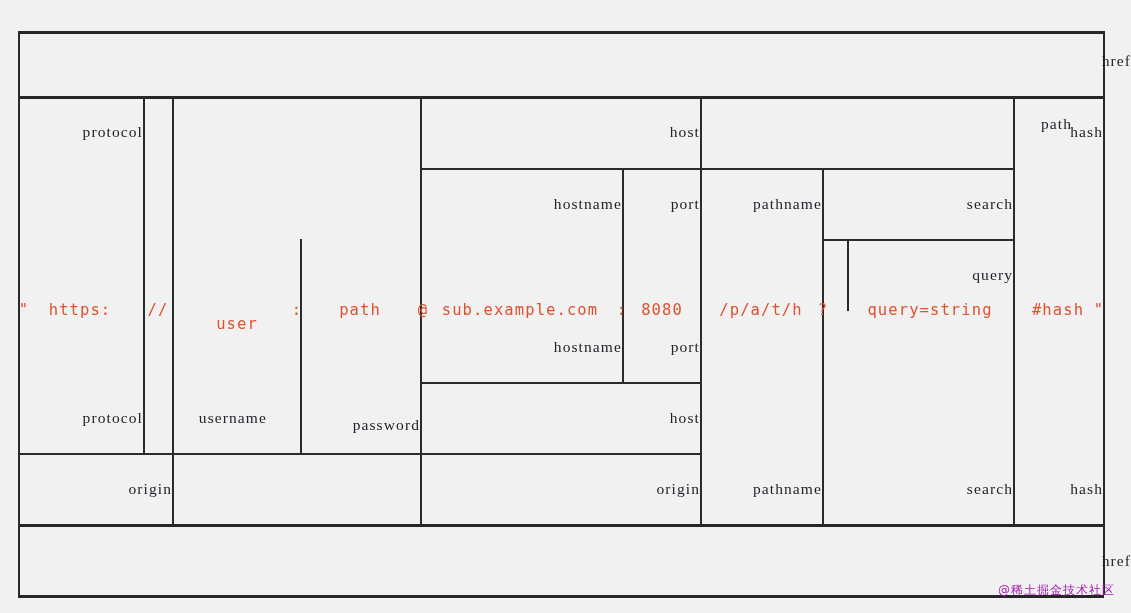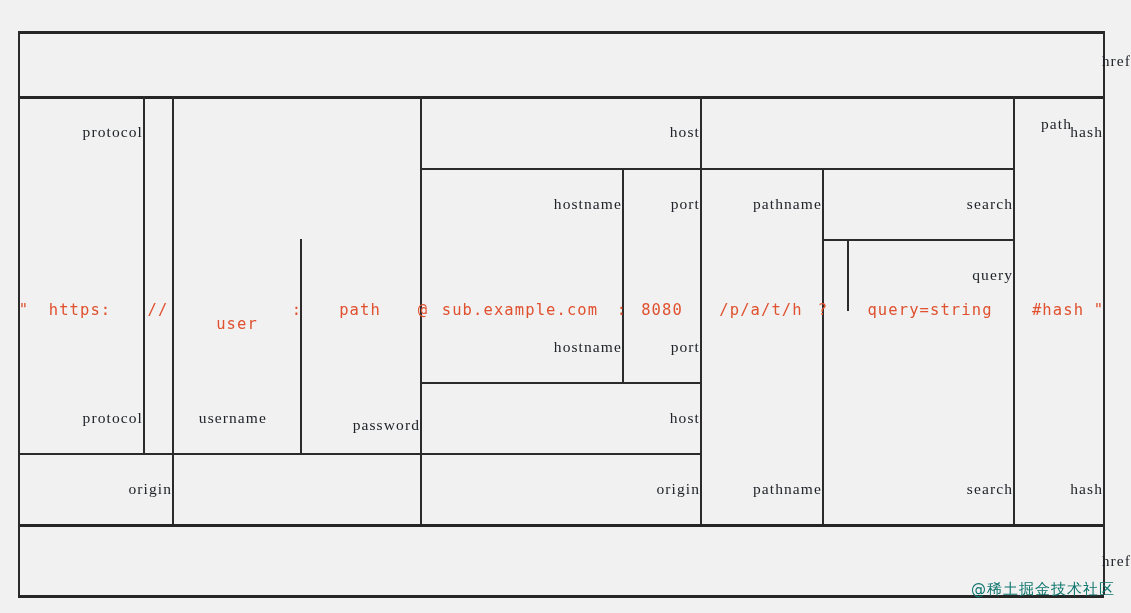--- a/index.html
+++ b/index.html
@@ -33,22 +33,22 @@
     color:#e0512f;
     letter-spacing:1.1px;
     white-space:nowrap;
     line-height:1;
     text-align:center;
   }
   .watermark{
     position:absolute;
     right:16px;bottom:14px;
     font-family:"DejaVu Sans","Liberation Sans",sans-serif;
-    font-size:15px;
-    color:#0f766e;
+    font-size:12px;
+    color:#a21caf;
     letter-spacing:1px;
     white-space:nowrap;
   }
 </style>
 </head>
 <body>
 
 <div id="stage">
 
   <div class="hrule thick" style="left:18px;top:31px;width:1086px;"></div>

